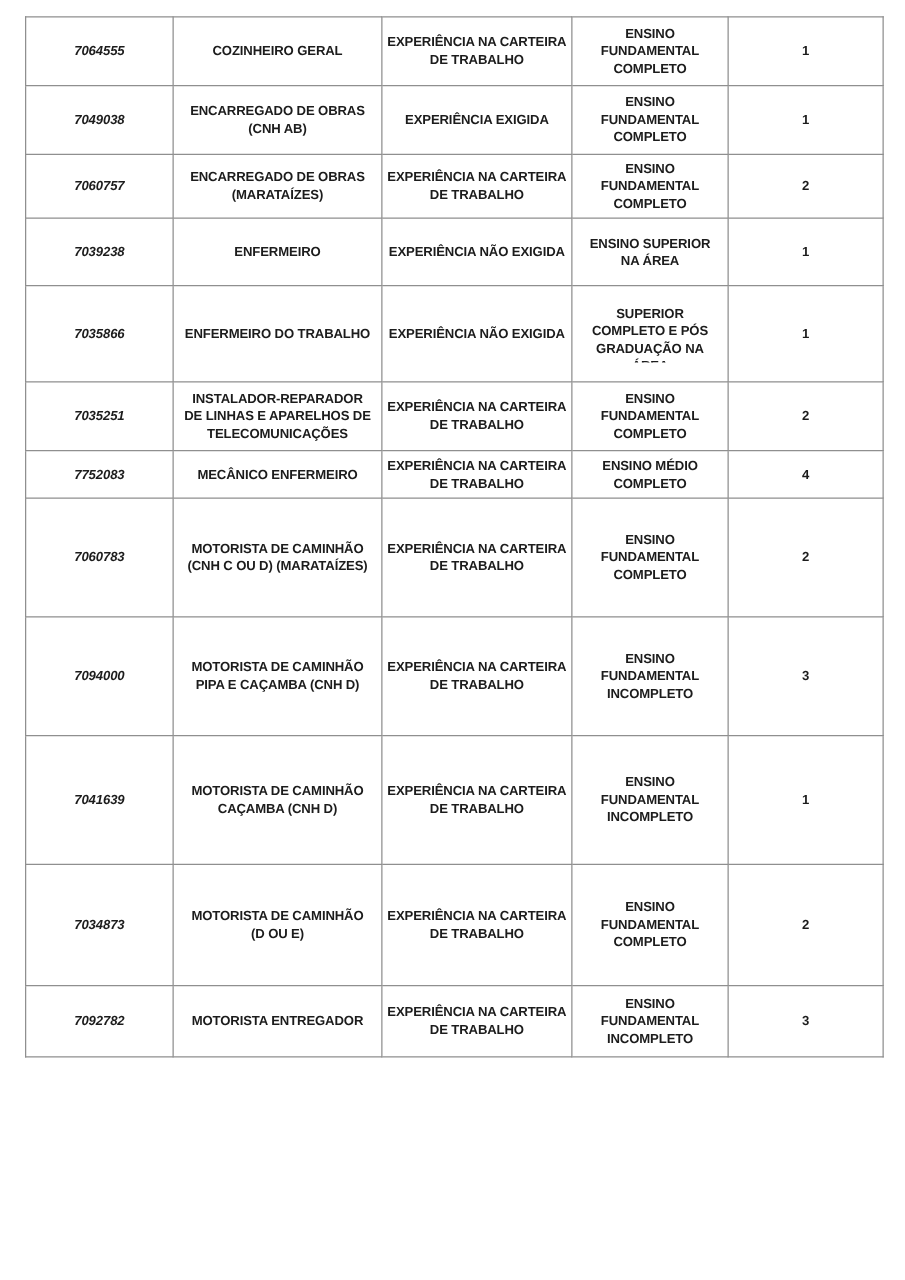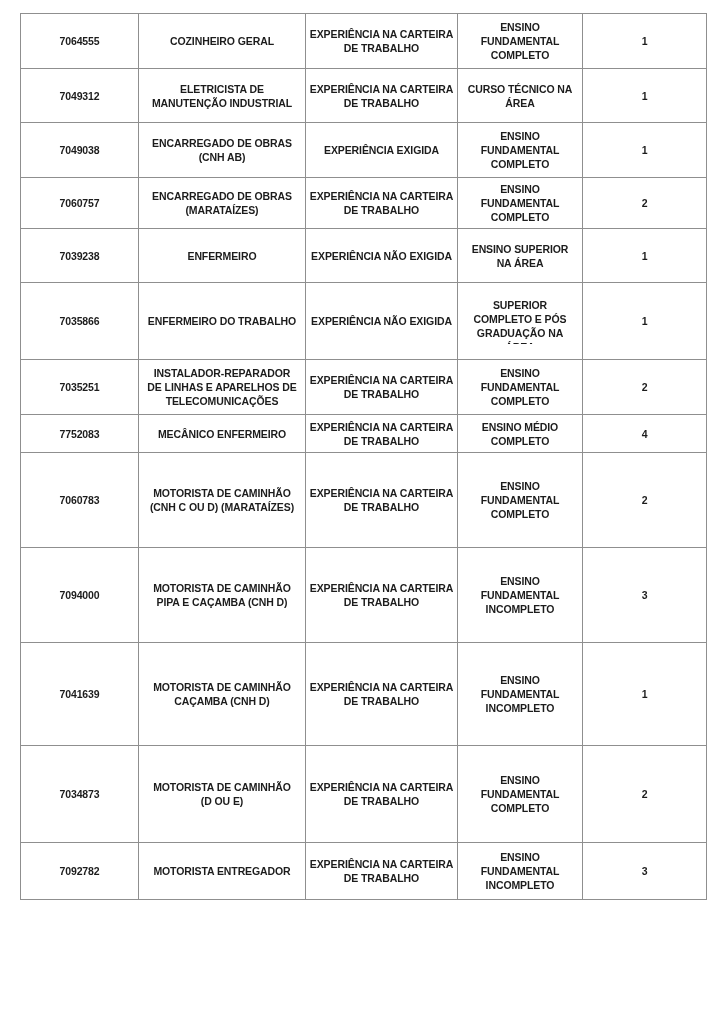--- a/index.html
+++ b/index.html
@@ -32,20 +32,21 @@
     line-height: 14px;
     color: #1c1c1c;
     white-space: pre-line;
     padding: 1px 3px;
     letter-spacing: -0.1px;
     overflow: hidden;
   }
   td.c-code {
     font-size: 11.5px;
     letter-spacing: 0.6px;
+    font-style: italic;
   }
   td.c-qty {
     font-size: 11.5px;
   }
   .clamp {
     max-height: 46px;
     overflow: hidden;
     white-space: pre-line;
   }
   
@@ -80,30 +81,20 @@
       <tr class="r1">
         <td class="c-code">7064555</td>
         <td class="c-title">COZINHEIRO GERAL</td>
         <td class="c-exp">EXPERIÊNCIA NA CARTEIRA
 DE TRABALHO</td>
         <td class="c-edu">ENSINO
 FUNDAMENTAL
 COMPLETO</td>
         <td class="c-qty">1</td>
       </tr>
-      <tr class="r2">
-        <td class="c-code">7049312</td>
-        <td class="c-title">ELETRICISTA DE
-MANUTENÇÃO INDUSTRIAL</td>
-        <td class="c-exp">EXPERIÊNCIA NA CARTEIRA
-DE TRABALHO</td>
-        <td class="c-edu">CURSO TÉCNICO NA
-ÁREA</td>
-        <td class="c-qty">1</td>
-      </tr>
       <tr class="r3">
         <td class="c-code">7049038</td>
         <td class="c-title">ENCARREGADO DE OBRAS
 (CNH AB)</td>
         <td class="c-exp">EXPERIÊNCIA EXIGIDA</td>
         <td class="c-edu">ENSINO
 FUNDAMENTAL
 COMPLETO</td>
         <td class="c-qty">1</td>
       </tr>

